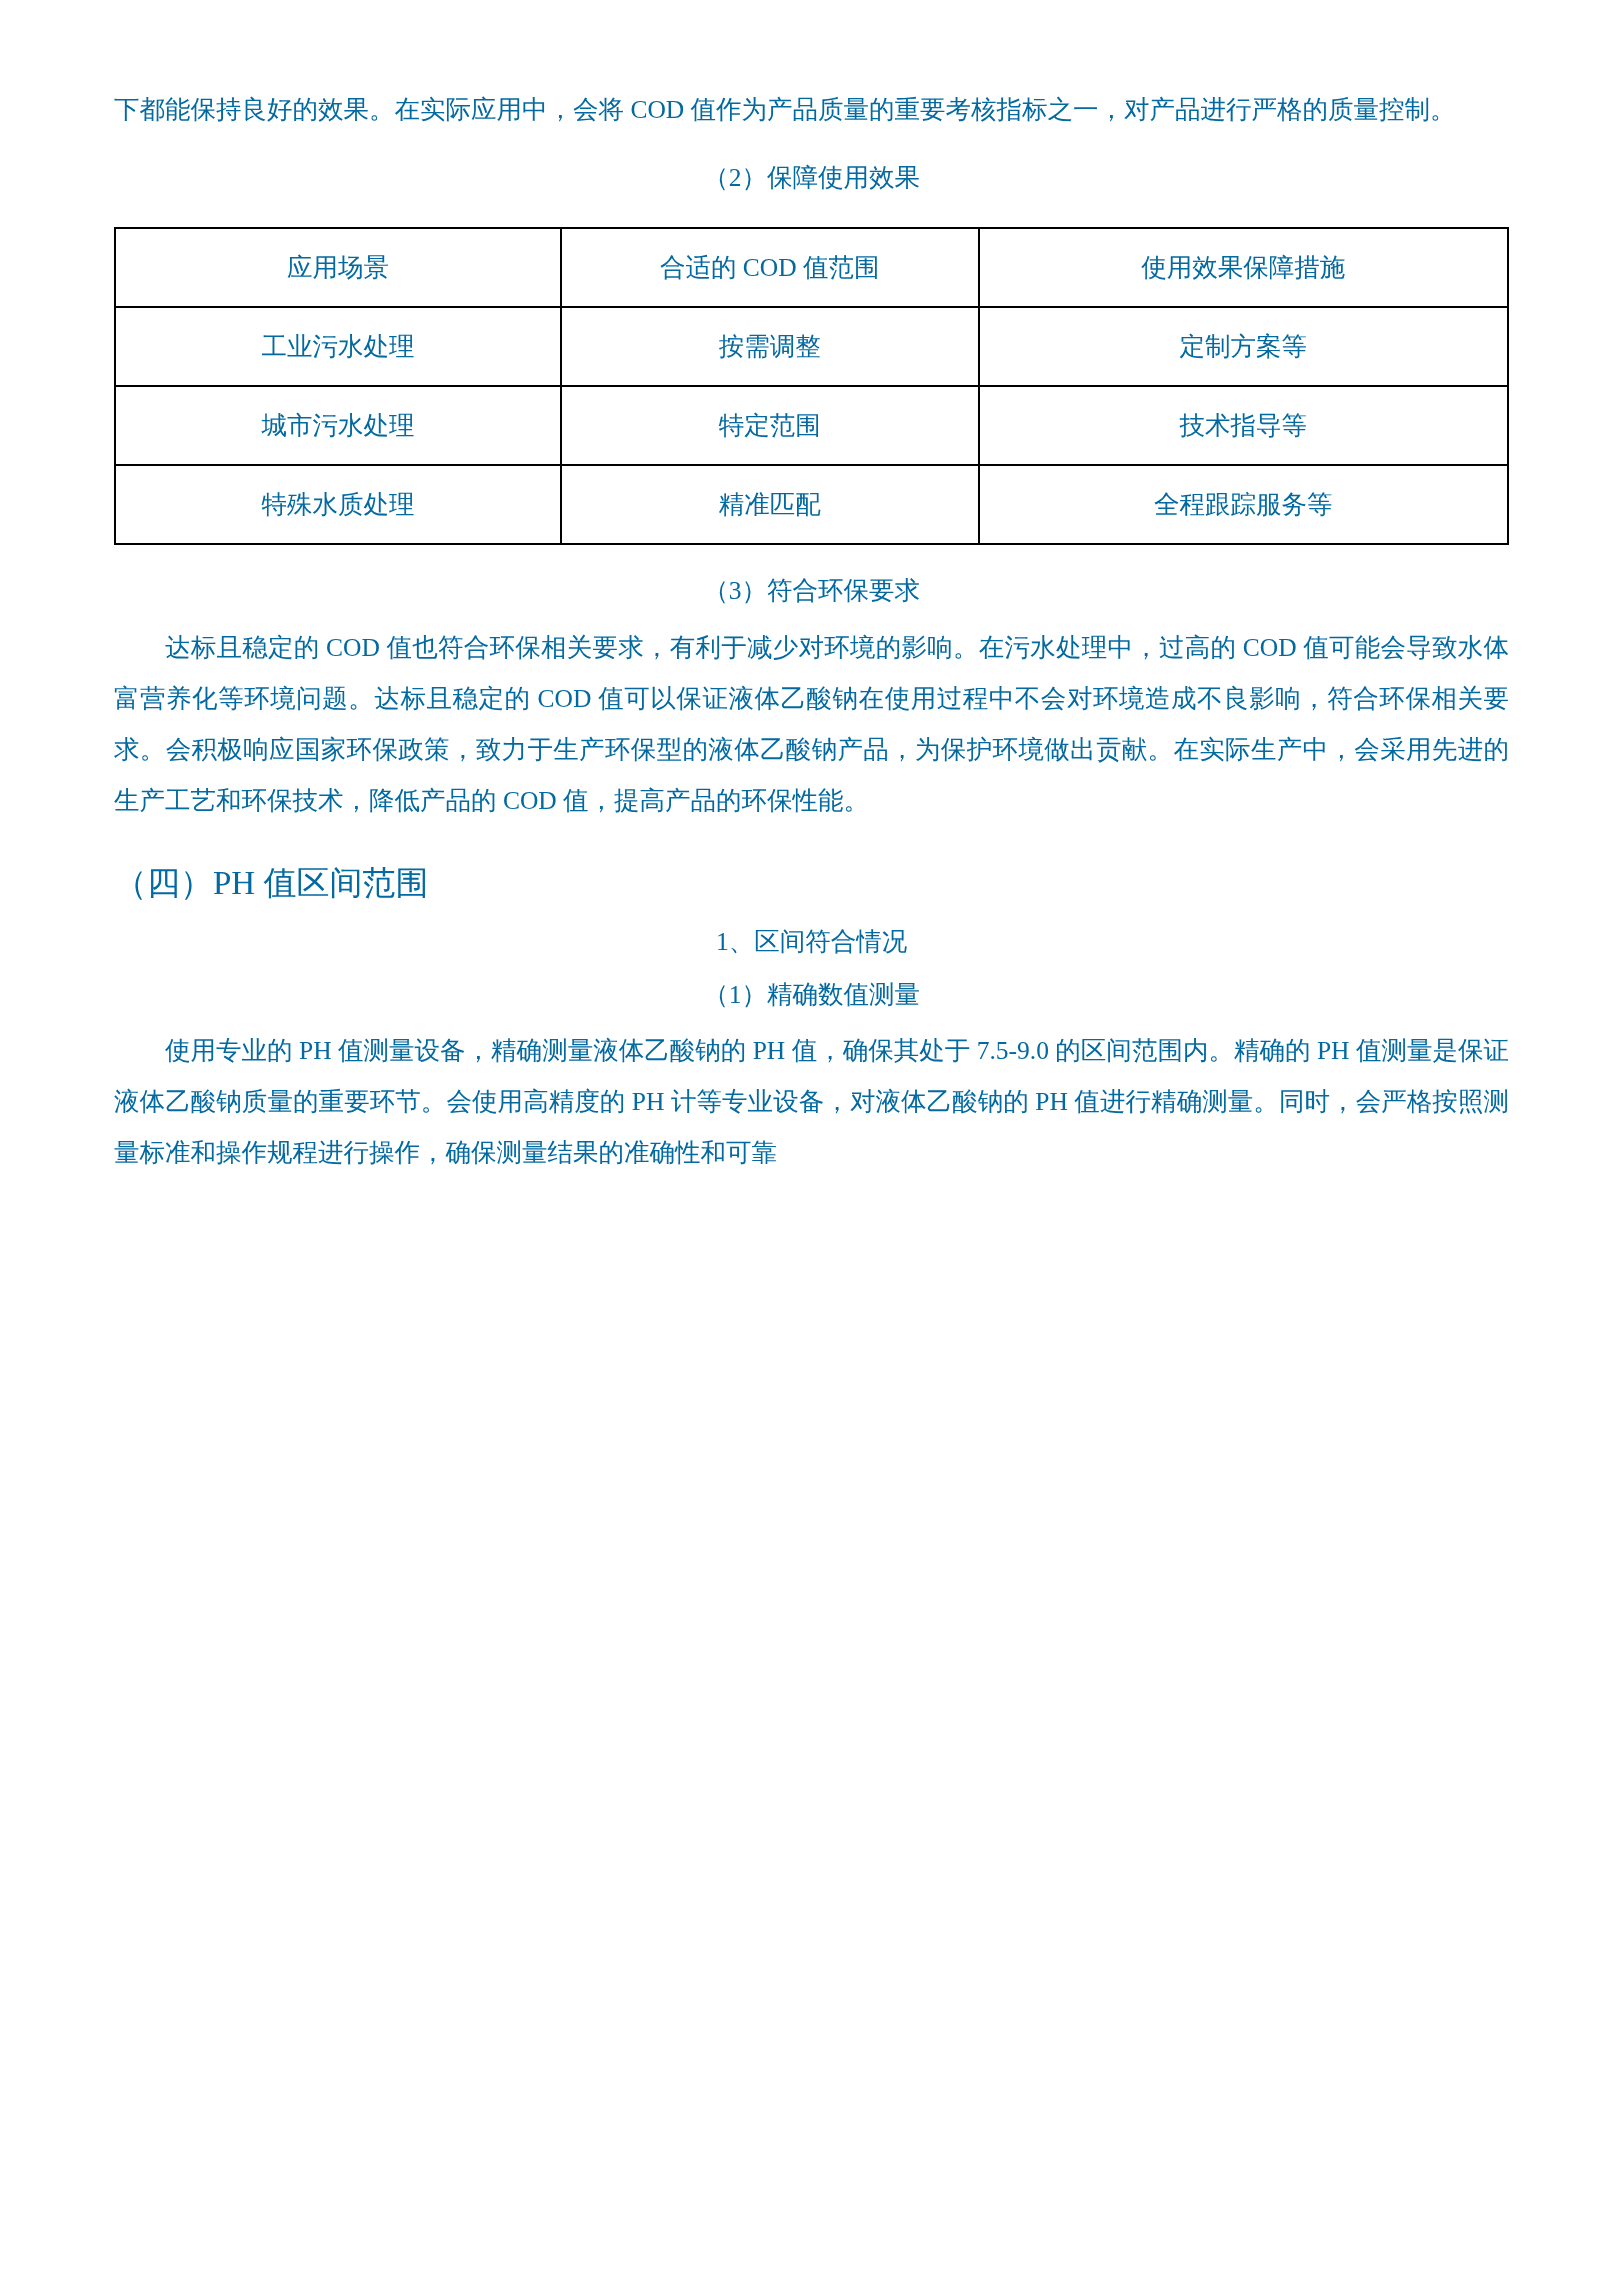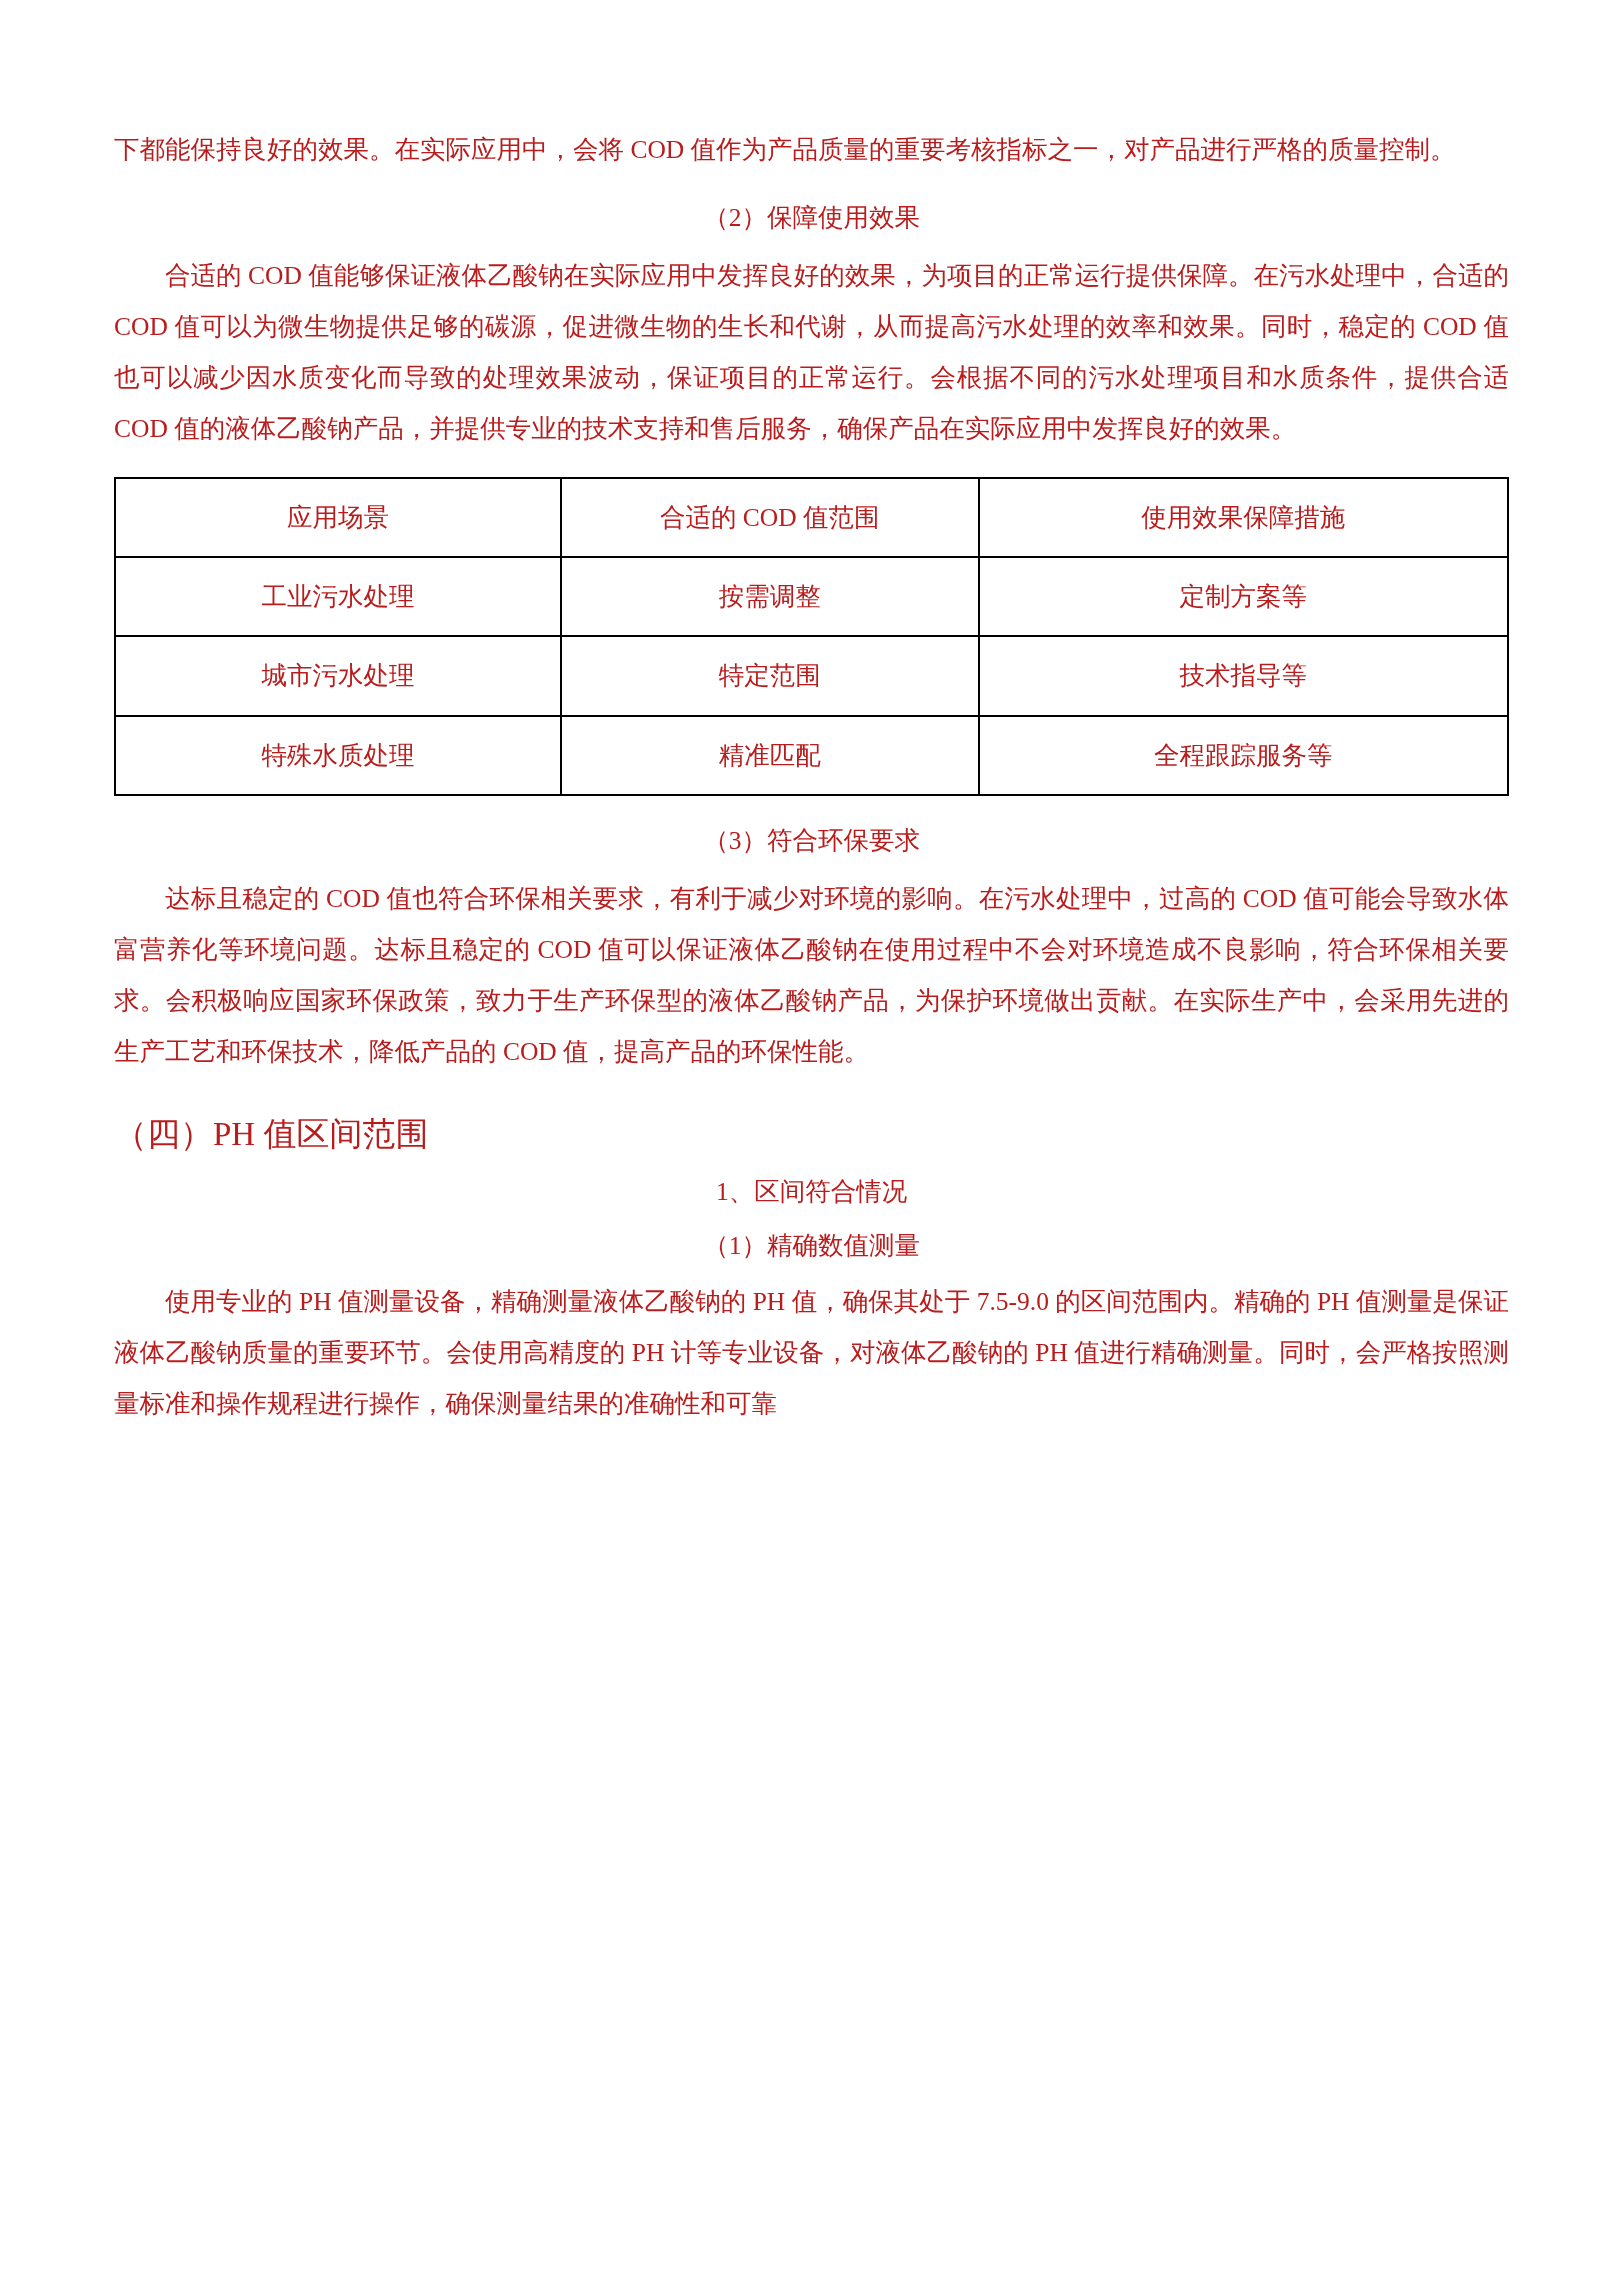--- a/index.html
+++ b/index.html
@@ -4,24 +4,23 @@
 <style>
   html, body { margin: 0; padding: 0; background: #ffffff; }
   .page {
     position: relative;
     width: 1623px;
     height: 2040px;
     background: #ffffff;
     box-sizing: border-box;
     padding: 84px 114px 0 114px;
     font-family: "Liberation Serif", "DejaVu Serif", serif;
-    color: #b91c1c;
+    color: #0369a1;
     font-size: 25.5px;
     overflow: hidden;
-    margin-top: 40px;
   }
   p.body-par {
     margin: 0;
     line-height: 2.0;
     text-align: justify;
   }
   p.indent { text-indent: 2em; }
   p.sec-heading {
     margin: 17px 0 6.5px 0;
     line-height: 2.0;
@@ -57,21 +56,20 @@
   col.c3 { width: 38%; }
 </style>
 </head>
 <body>
 
 <div class="page">
 
   <p class="body-par">下都能保持良好的效果。在实际应用中，会将 COD 值作为产品质量的重要考核指标之一，对产品进行严格的质量控制。</p>
 
   <p class="sec-heading">（2）保障使用效果</p>
-  <p class="body-par indent">合适的 COD 值能够保证液体乙酸钠在实际应用中发挥良好的效果，为项目的正常运行提供保障。在污水处理中，合适的 COD 值可以为微生物提供足够的碳源，促进微生物的生长和代谢，从而提高污水处理的效率和效果。同时，稳定的 COD 值也可以减少因水质变化而导致的处理效果波动，保证项目的正常运行。会根据不同的污水处理项目和水质条件，提供合适 COD 值的液体乙酸钠产品，并提供专业的技术支持和售后服务，确保产品在实际应用中发挥良好的效果。</p>
 
   <table class="doc-table">
     <colgroup>
       <col class="c1">
         <col class="c2">
         <col class="c3">
     </colgroup>
     <tbody>
       <tr>
         <td>应用场景</td>

